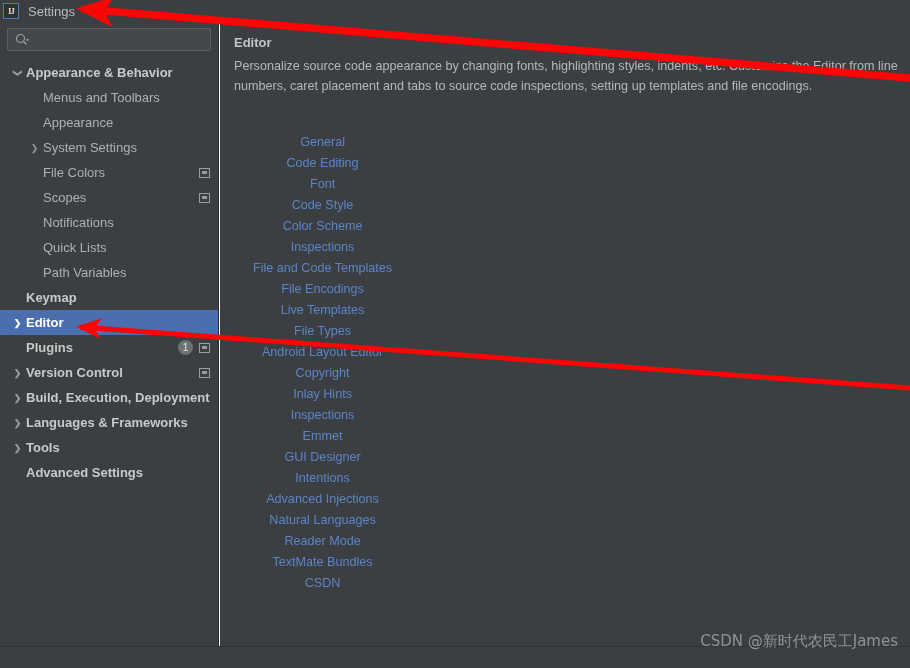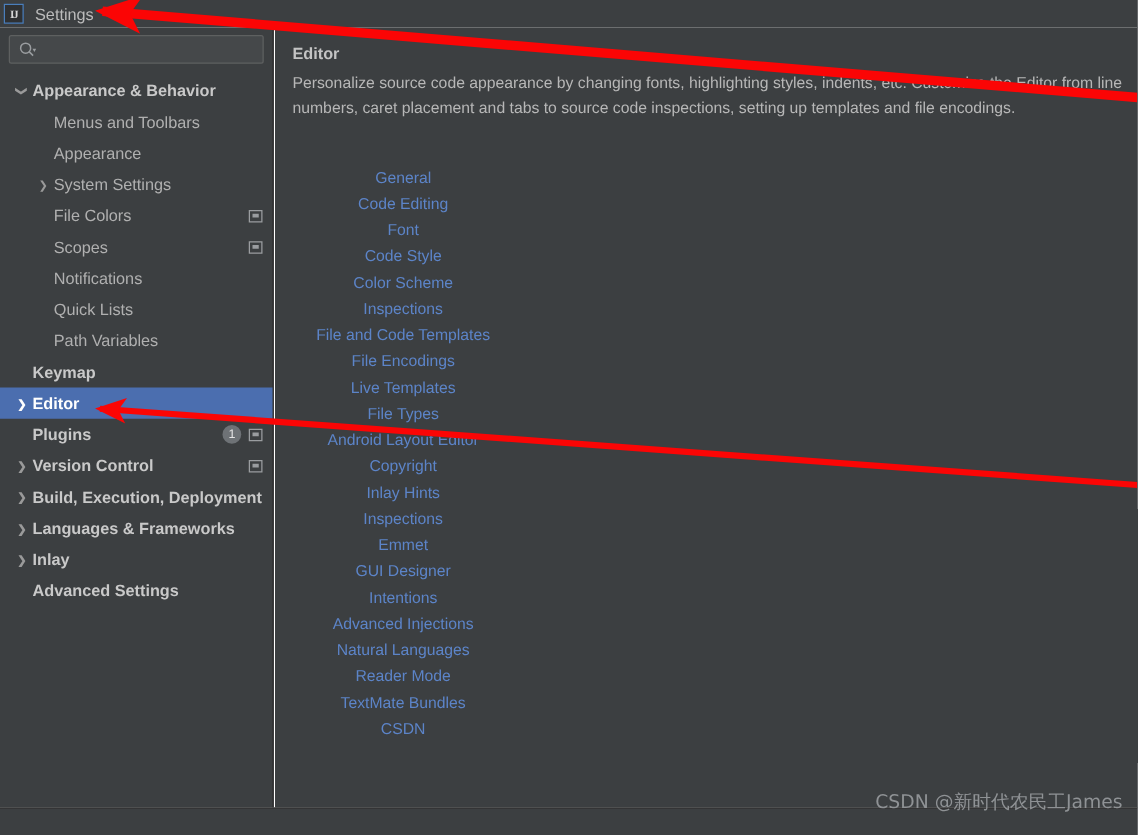--- a/index.html
+++ b/index.html
@@ -321,21 +321,21 @@
         <div class="tree-row group indent-0">
           <span class="chev">❯</span>
           <span class="lbl">Build, Execution, Deployment</span>
         </div>
         <div class="tree-row group indent-0">
           <span class="chev">❯</span>
           <span class="lbl">Languages &amp; Frameworks</span>
         </div>
         <div class="tree-row group indent-0">
           <span class="chev">❯</span>
-          <span class="lbl">Inlay</span>
+          <span class="lbl">Tools</span>
         </div>
         <div class="tree-row group indent-0">
           <span class="chev"></span>
           <span class="lbl">Advanced Settings</span>
         </div>
       </div>
   </div>
 
   <div class="content">
     <div class="content-title">Editor</div>

